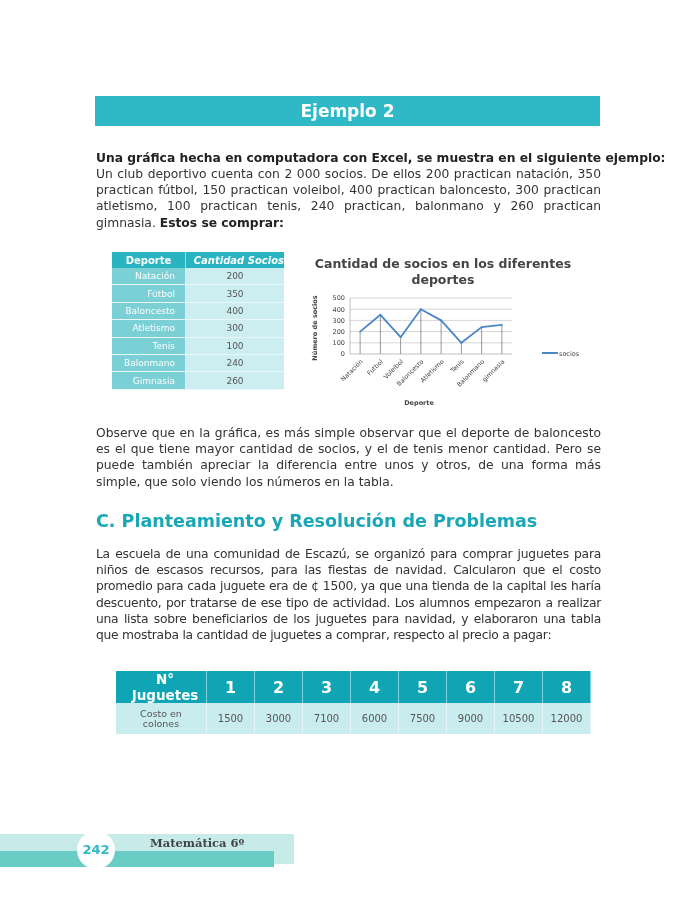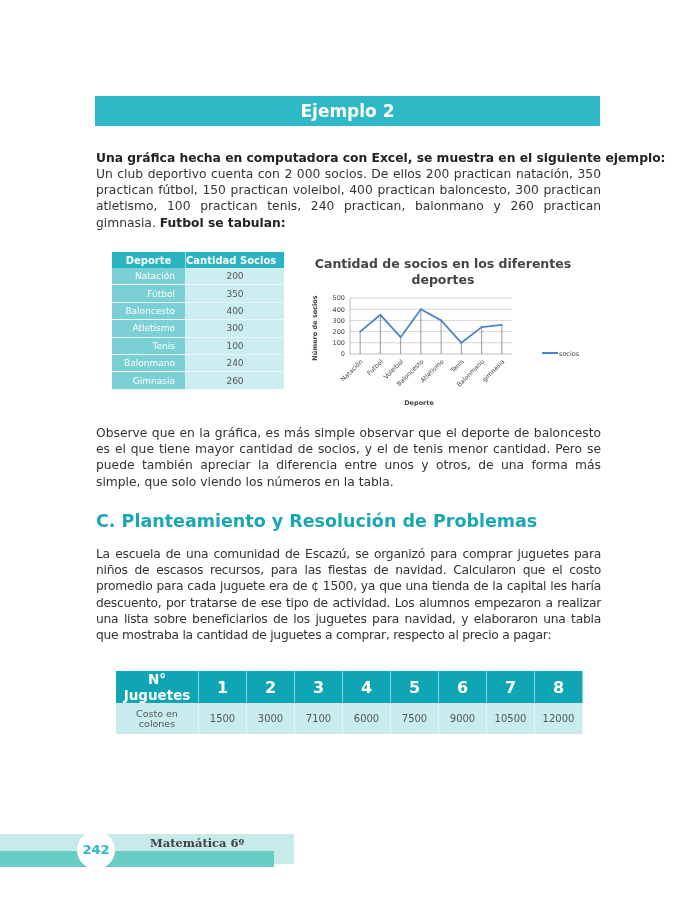--- a/index.html
+++ b/index.html
@@ -16,38 +16,38 @@
   .p1 { top: 166px; }
   .p2 { top: 425px; }
   .p3 { top: 546px; letter-spacing: -0.25px; }
 
   
   .stable { position: absolute; left: 112px; top: 252px; border-collapse: collapse;
             font-size: 9px; }
   .stable th { background: #2ab3c0; color: #fff; font-weight: bold; font-size: 10px;
                height: 16px; padding: 0; }
   .stable th.c1 { width: 73px; text-align: center; border-right: 1px solid #9fdde3; }
-  .stable th.c2 { width: 98px; text-align: left; }
+  .stable th.c2 { width: 98px; text-align: right; font-style: italic; }
   .stable td { height: 16.4px; padding: 0; border-bottom: 1px solid #e9f7f8; }
   .stable td.c1 { background: #7bd0d6; color: #fff; text-align: right; padding-right: 10px;
                   border-right: 1px solid #d3eff2; }
   .stable td.c2 { background: #cdeef0; color: #555; text-align: center; }
 
   
   .chart { position: absolute; left: 300px; top: 248px; width: 300px; height: 170px; }
   .chart text { font-family: "DejaVu Sans", sans-serif; }
 
   .sectionC { position: absolute; left: 96px; top: 511px; font-size: 17.5px; font-weight: bold;
               color: #1aa7b5; white-space: nowrap; }
 
   
   .ttable { position: absolute; left: 116px; top: 671px; border-collapse: collapse; }
   .ttable th { background: #0fa5b4; color: #fff; font-weight: bold; font-size: 16px;
                height: 24px; padding: 0; border-right: 1px solid #7fd3db; text-align: center; }
-  .ttable th.first { width: 82px; font-size: 13.5px; }
+  .ttable th.first { width: 82px; font-size: 13.5px; padding-left: 8px; }
   .ttable th.num { width: 47px; }
   .ttable td { background: #c9ecee; color: #555; font-size: 10px; text-align: center;
                height: 29px; padding: 1px; border-right: 1px solid #e6f6f7; }
   .ttable td.first { font-size: 9.5px; line-height: 10px; }
 
   
   .foot-light { position: absolute; left: 0; top: 834px; width: 294px; height: 30px; background: #c6ebe8; }
   .foot-dark { position: absolute; left: 0; top: 851px; width: 274px; height: 16px; background: #69cdc5; }
   .foot-circle { position: absolute; left: 77px; top: 831px; width: 38px; height: 38px;
                  border-radius: 50%; background: #fff; text-align: center; line-height: 38px;
@@ -56,21 +56,21 @@
                 font-weight: bold; font-size: 11.5px; color: #444; margin-left: 27px; }
 </style>
 </head>
 <body>
 
 <div class="banner">Ejemplo 2</div>
 <div class="subhead">Una gráfica hecha en computadora con Excel, se muestra en el siguiente ejemplo:</div>
 
 <div class="para p1">
   <span>Un club deportivo cuenta con 2 000 socios. De ellos 200 practican natación, 350 practican fútbol, 150 practican voleibol, 400 practican baloncesto, 300 practican atletismo, 100 practican tenis, 240 practican, balonmano y 260 practican gimnasia.</span>
-  <b>Futbol se tabulan:</b>
+  <b>Estos se comprar:</b>
 </div>
 
 <table class="stable">
   <thead>
     <tr>
       <th class="c1">Deporte</th>
       <th class="c2">Cantidad Socios</th>
     </tr>
   </thead>
   <tbody id="sports-body">

